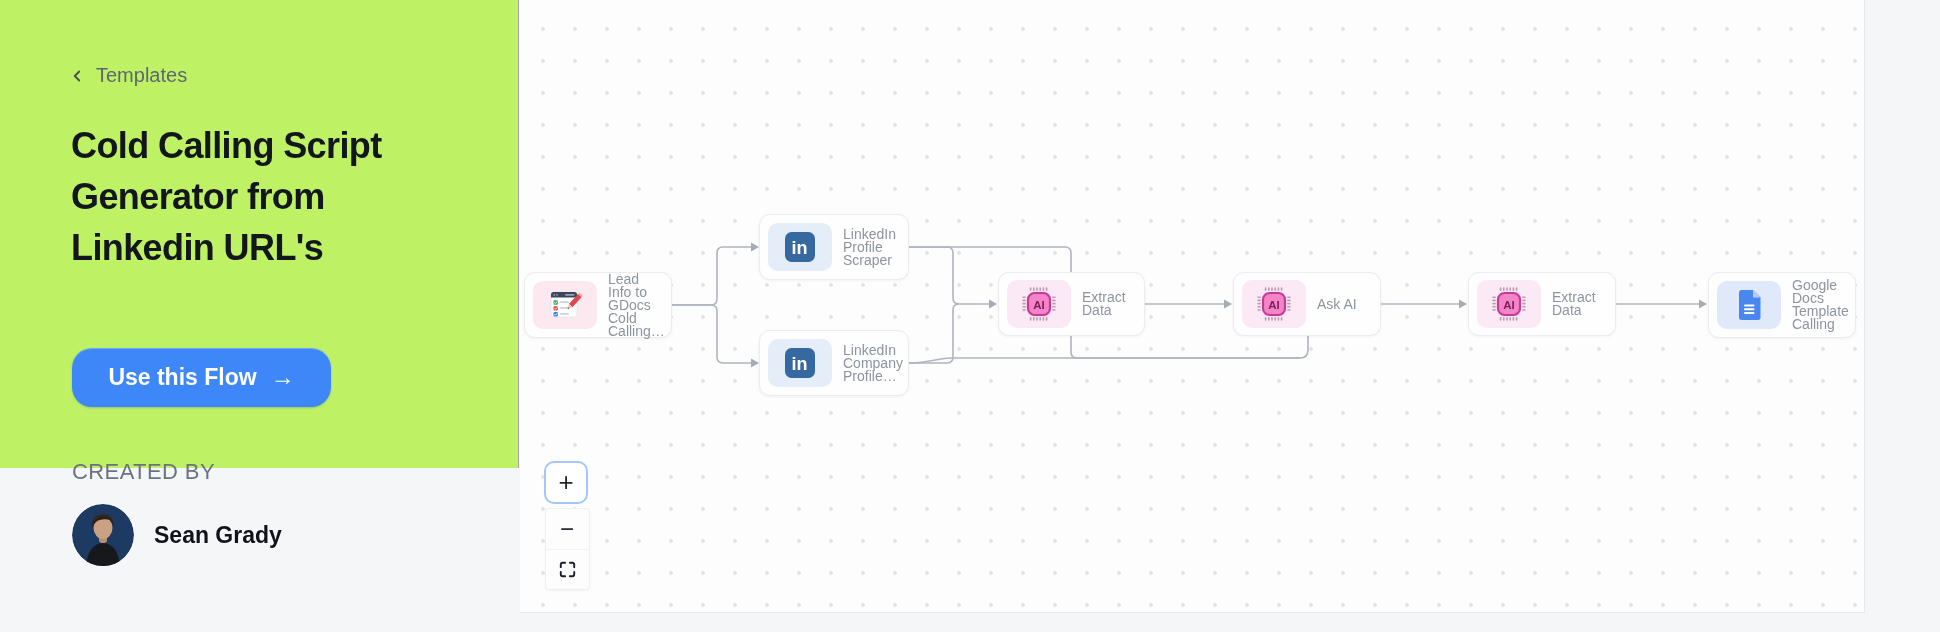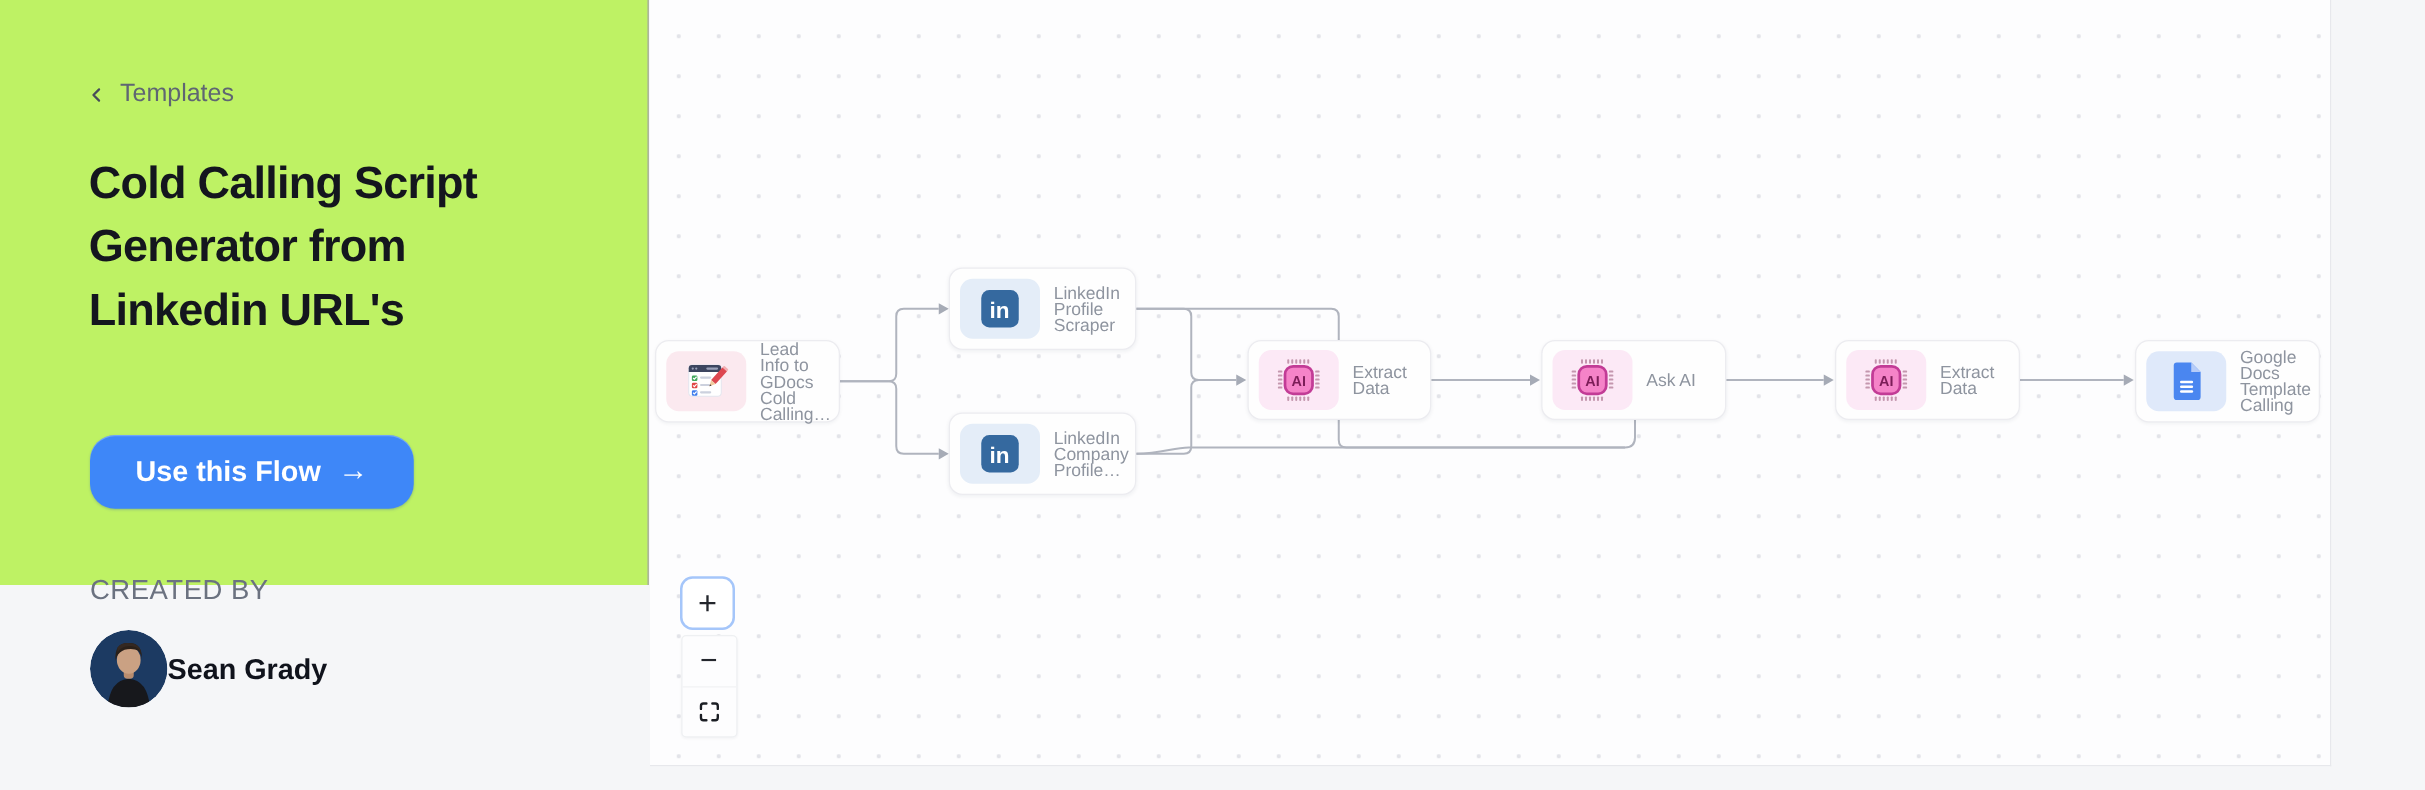--- a/index.html
+++ b/index.html
@@ -15,21 +15,21 @@
   .page-title{position:absolute;left:71px;top:120px;margin:0;width:400px;
               font-size:36px;line-height:51px;font-weight:700;letter-spacing:-0.6px;
               color:#14161e;white-space:pre-line;}
   .use-btn{position:absolute;left:72px;top:326px;width:259px;height:59px;border:none;
            border-radius:20px;background:#3e87f8;color:#fff;font-family:inherit;
            font-size:23px;font-weight:600;display:flex;align-items:center;justify-content:center;
            gap:14px;cursor:pointer;box-shadow:inset 0 1px 0 rgba(255,255,255,.25),0 1px 2px rgba(30,64,175,.25);margin-top:22px;}
   .use-btn .arr{font-size:24px;font-weight:400;position:relative;top:-1px;}
   .created-by{position:absolute;left:72px;top:459px;font-size:22px;letter-spacing:.4px;
               color:#6b7280;font-weight:400;}
-  .creator{position:absolute;left:72px;top:504px;display:flex;align-items:center;cursor:pointer;}
+  .creator{position:absolute;left:72px;top:504px;display:flex;align-items:center;gap:20px;cursor:pointer;}
   .avatar{width:62px;height:62px;border-radius:50%;overflow:hidden;display:block;flex:none;}
   .creator-name{font-size:23px;font-weight:700;color:#10131c;line-height:26px;}
   .creator-stats{font-size:20px;color:#5b6370;margin-top:9px;}
 
   
   .canvas{position:absolute;left:520px;top:0;width:1344px;height:612px;background:#fdfdfe;
           border-right:1px solid #e7e8ec;border-bottom:1px solid #e7e8ec;box-sizing:content-box;
           background-image:radial-gradient(circle,#e3e4e9 1.6px,rgba(0,0,0,0) 1.8px);
           background-size:32px 32px;background-position:7px 13px;}
   .edges{position:absolute;left:0;top:0;width:1344px;height:612px;pointer-events:none;}

